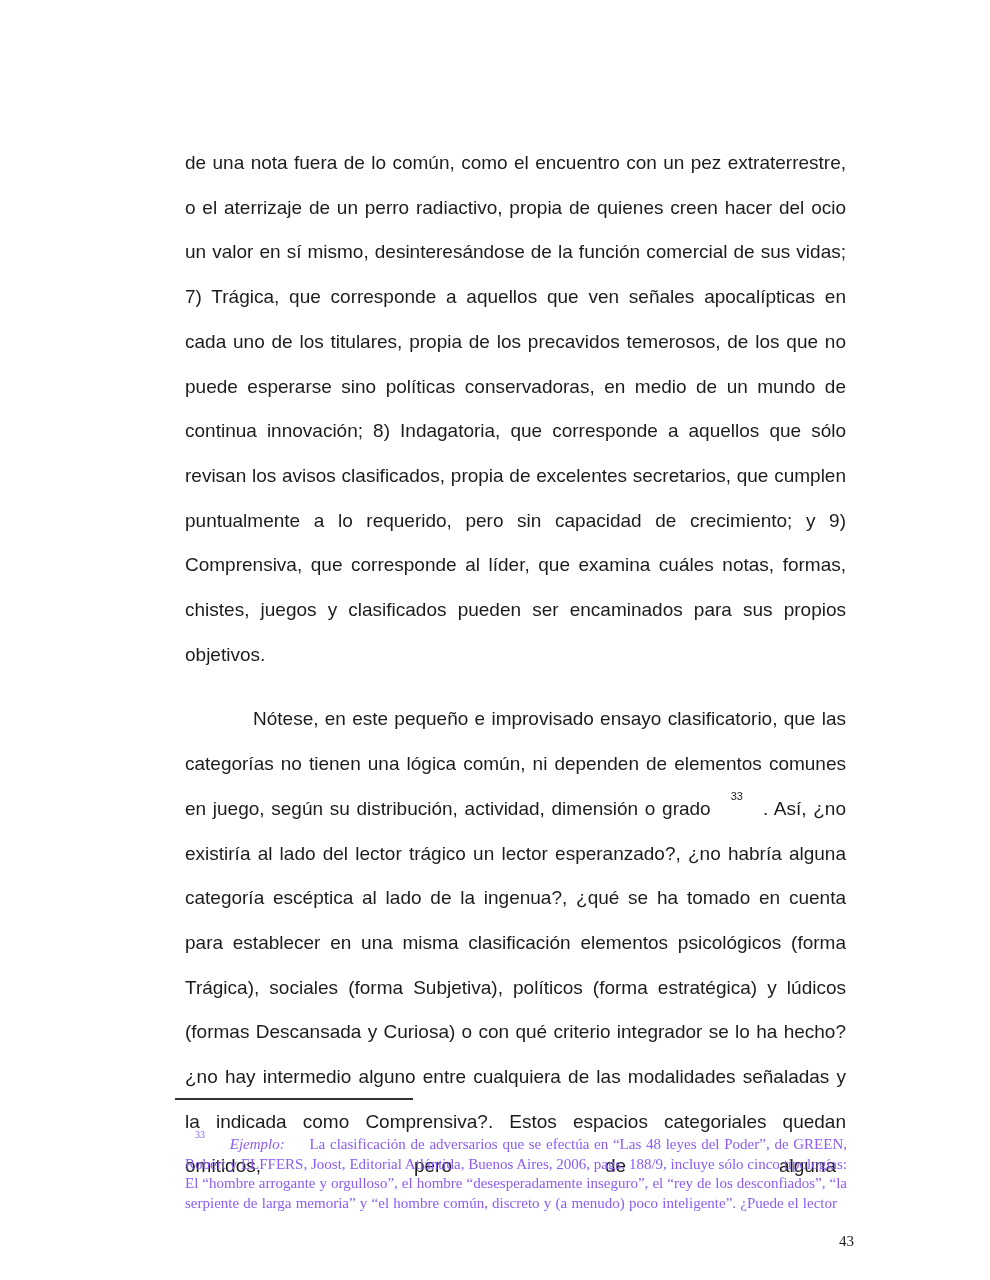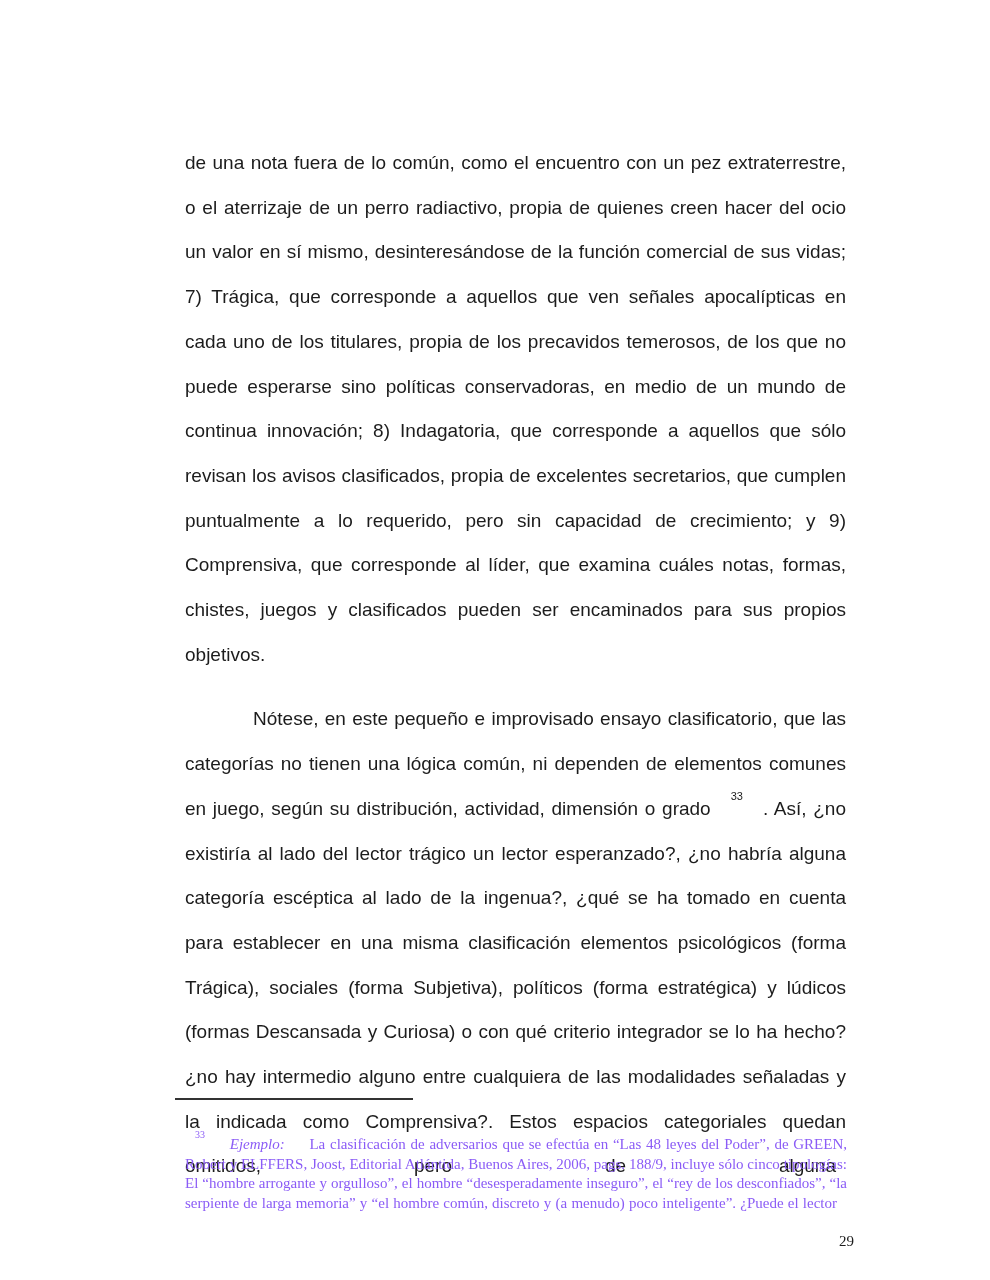--- a/index.html
+++ b/index.html
@@ -80,15 +80,15 @@
     <p class="body-par p1">de una nota fuera de lo común, como el encuentro con un pez extraterrestre, o el aterrizaje de un perro radiactivo, propia de quienes creen hacer del ocio un valor en sí mismo, desinteresándose de la función comercial de sus vidas; 7) Trágica, que corresponde a aquellos que ven señales apocalípticas en cada uno de los titulares, propia de los precavidos temerosos, de los que no puede esperarse sino políticas conservadoras, en medio de un mundo de continua innovación; 8) Indagatoria, que corresponde a aquellos que sólo revisan los avisos clasificados, propia de excelentes secretarios, que cumplen puntualmente a lo requerido, pero sin capacidad de crecimiento; y 9) Comprensiva, que corresponde al líder, que examina cuáles notas, formas, chistes, juegos y clasificados pueden ser encaminados para sus propios objetivos.</p>
 
     <p class="body-par p2"><span>Nótese, en este pequeño e improvisado ensayo clasificatorio, que las categorías no tienen una lógica común, ni dependen de elementos comunes en juego, según su distribución, actividad, dimensión o grado</span><sup class="fn-ref">33</sup><span>. Así, ¿no existiría al lado del lector trágico un lector esperanzado?, ¿no habría alguna categoría escéptica al lado de la ingenua?, ¿qué se ha tomado en cuenta para establecer en una misma clasificación elementos psicológicos (forma Trágica), sociales (forma Subjetiva), políticos (forma estratégica) y lúdicos (formas Descansada y Curiosa) o con qué criterio integrador se lo ha hecho? ¿no hay intermedio alguno entre cualquiera de las modalidades señaladas y la indicada como Comprensiva?. Estos espacios categoriales quedan omitidos, pero de alguna</span></p>
   </div>
 
   <div class="footnote">
     <div class="footnote-rule"></div>
     <p class="footnote-text"><sup class="fn-marker">33</sup> <em>Ejemplo:</em><span> La clasificación de adversarios que se efectúa en “Las 48 leyes del Poder”, de GREEN, Robert y ELFFERS, Joost, Editorial Atlántida, Buenos Aires, 2006, pags. 188/9, incluye sólo cinco tipologías: El “hombre arrogante y orgulloso”, el hombre “desesperadamente inseguro”, el “rey de los desconfiados”, “la serpiente de larga memoria” y “el hombre común, discreto y (a menudo) poco inteligente”. ¿Puede el lector</span></p>
   </div>
 
-  <div class="page-number">29</div>
+  <div class="page-number">43</div>
 
 </div>
 
 </body></html>

